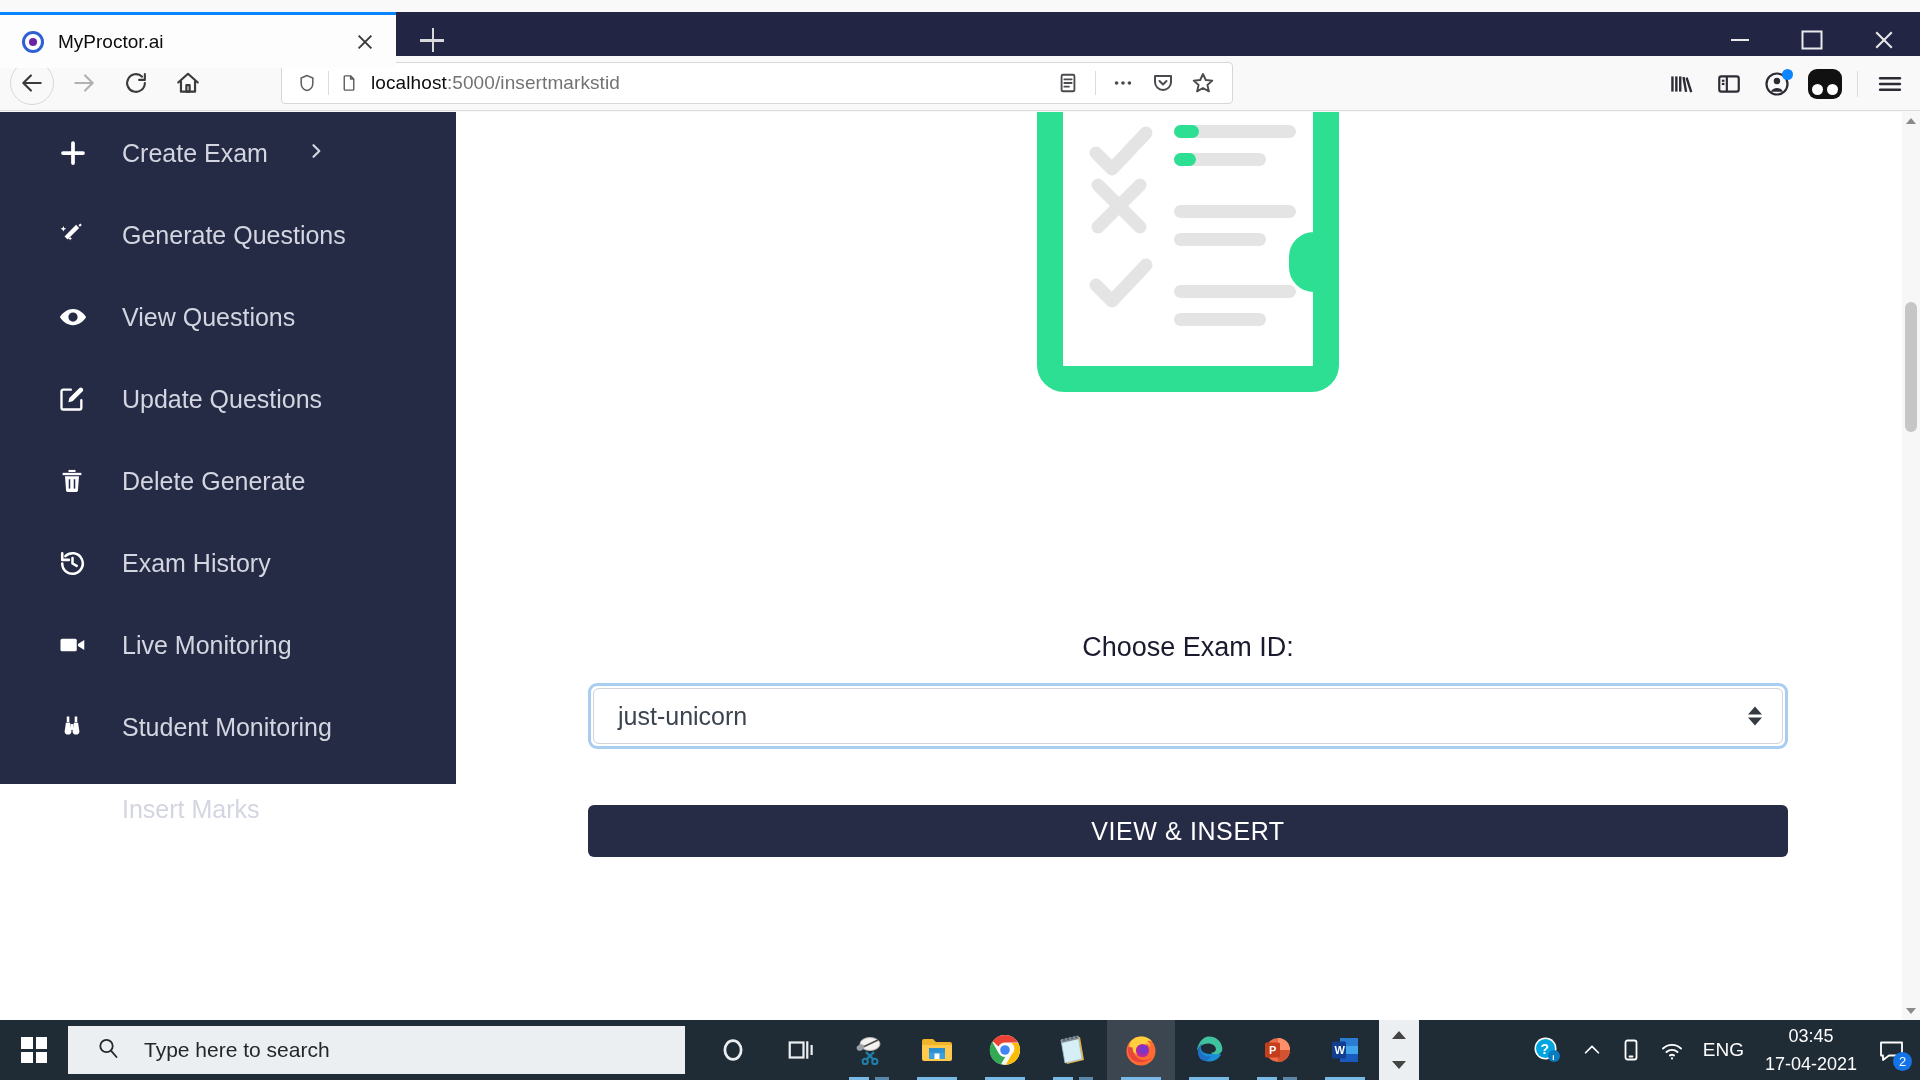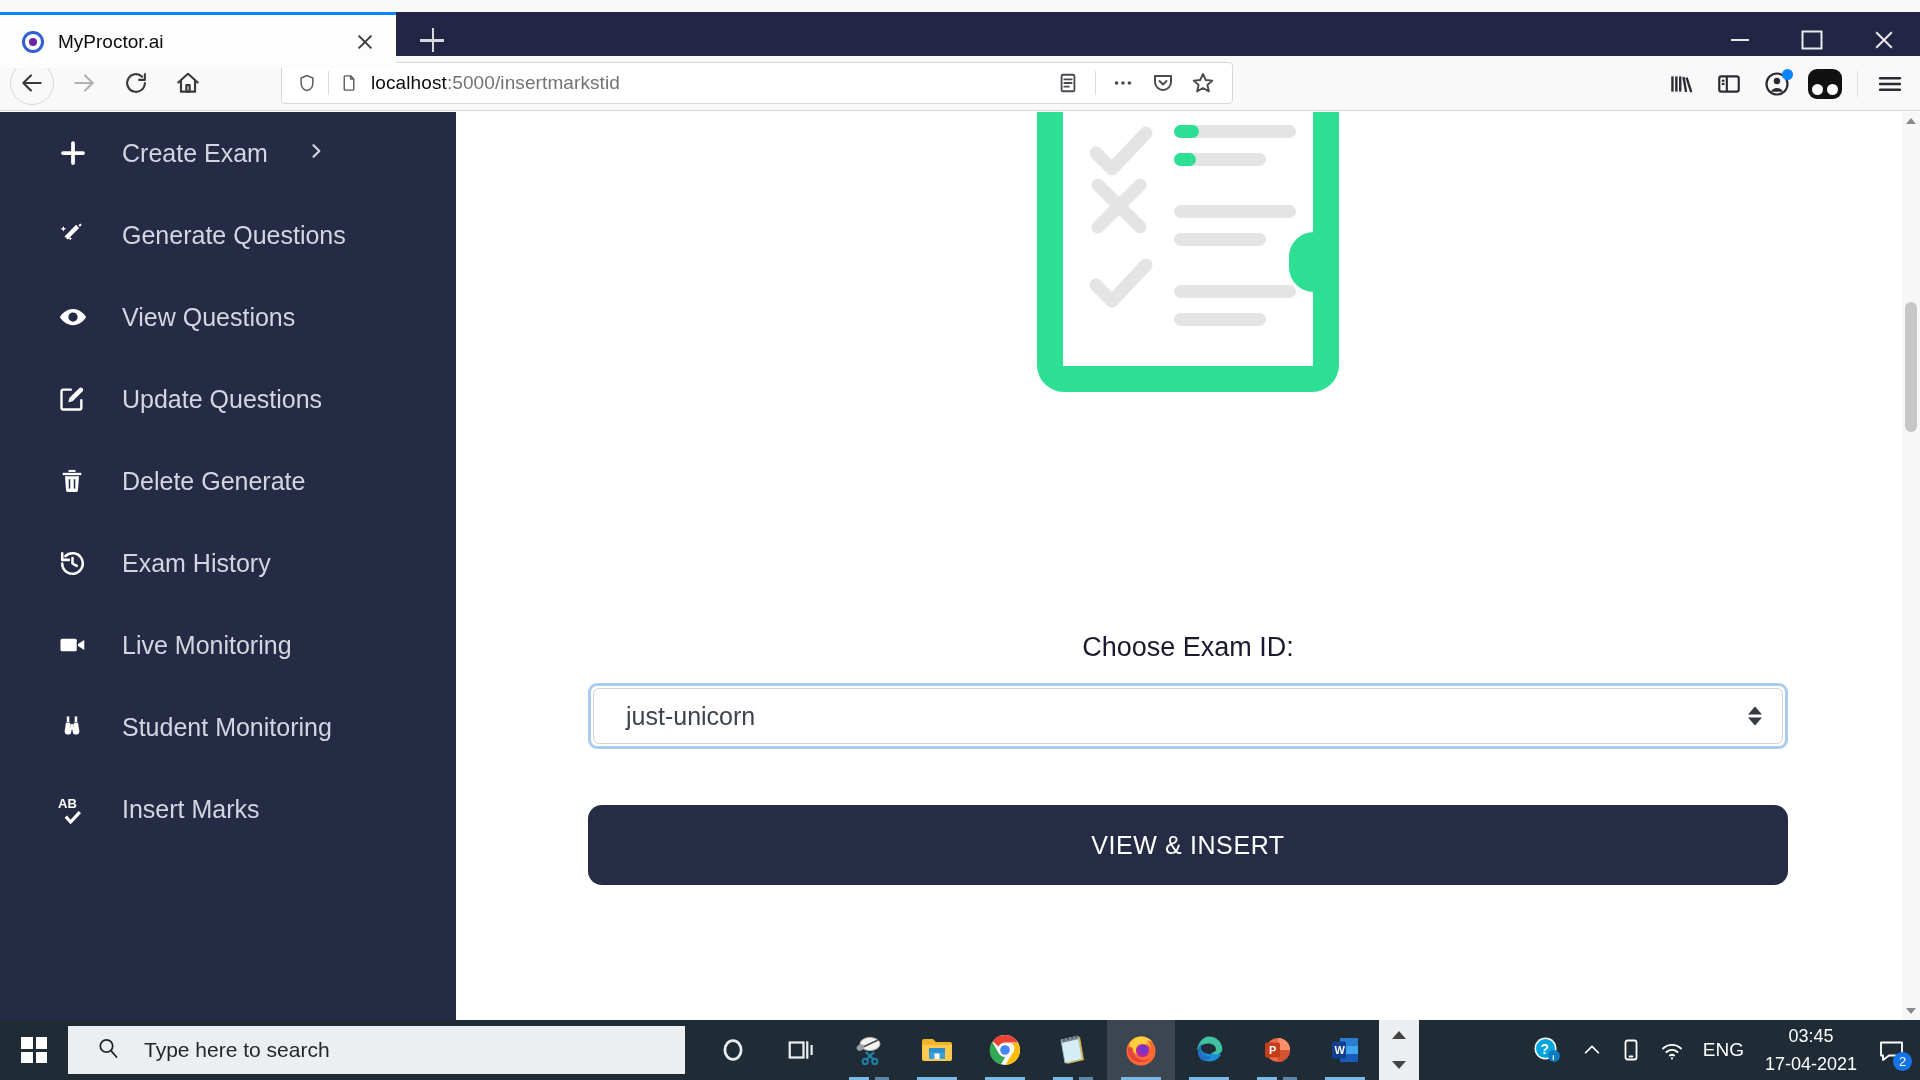--- a/index.html
+++ b/index.html
@@ -100,21 +100,21 @@
   .ext-icon::before, .ext-icon::after {
     content:""; position:absolute; bottom:4px; width:11px; height:11px; border-radius:50%; background:#fff;
   }
   .ext-icon::before { left: 4px; }
   .ext-icon::after  { right: 4px; }
 
   
   .page { position: absolute; left: 0; top: 112px; width: 1920px; height: 908px; background: #ffffff; overflow: hidden; }
 
   .sidebar {
-    position: absolute; left: 0; top: 0; width: 456px; height: 908px;
+    position: absolute; left: 0; top: 0; width: 456px; height: 672px;
     background: #262b45;
   }
   .side-item {
     display: flex; align-items: center; height: 82px; padding-left: 58px; position: relative;
   }
   .side-ico { width: 40px; flex: 0 0 auto; display: flex; align-items: center; justify-content: flex-start; color: #ffffff; }
   .side-label { font-size: 25px; color: #d3d6e0; margin-left: 24px; white-space: nowrap; }
   .side-chevron { position: absolute; right: 130px; color: #d3d6e0; }
 
   .content { position: absolute; left: 456px; top: 0; right: 0; bottom: 0; background: #ffffff; }
@@ -122,33 +122,33 @@
   
   .illus { position: absolute; left: 50%; top: -45px; transform: translateX(-50%); }
 
   .form-wrap { position: absolute; left: 50%; top: 520px; transform: translateX(-50%); width: 1200px; }
   .form-label { text-align: center; font-size: 27px; color: #1a1a2e; margin-bottom: 20px; }
   .select-focus {
     border: 3px solid #a8cdf0; border-radius: 9px; padding: 2px; background: #fff;
   }
   .select-box {
     height: 56px; border: 1px solid #ced4da; border-radius: 6px; background: #fff;
-    display: flex; align-items: center; padding: 0 32px; position: relative;
+    display: flex; align-items: center; padding: 0 24px; position: relative;
   }
   .select-value { font-size: 25px; color: #3b4450; }
   .select-arrows {
     position: absolute; right: 20px; top: 50%; transform: translateY(-50%);
     display: flex; flex-direction: column; gap: 3px; align-items: center;
   }
   .ar-up, .ar-dn { width: 0; height: 0; border-left: 7px solid transparent; border-right: 7px solid transparent; }
   .ar-up { border-bottom: 8px solid #343a40; }
   .ar-dn { border-top: 8px solid #343a40; }
 
   .submit-btn {
-    margin-top: 56px; height: 80px; background: #272c46; border-radius: 14px;
+    margin-top: 56px; height: 52px; background: #272c46; border-radius: 6px;
     display: flex; align-items: center; justify-content: center;
     color: #ffffff; font-size: 25px; letter-spacing: 0.6px;
   }
 
   
   .pscroll { position: absolute; right: 0; top: 112px; width: 18px; height: 908px; background: #f7f7f7; }
   .pscroll-thumb { position: absolute; left: 3px; top: 190px; width: 12px; height: 130px; background: #c6c6c6; border-radius: 6px; }
   .pscroll-btn { position: absolute; left: 0; width: 18px; height: 18px; }
   .pscroll-btn.top { top: 0; }
   .pscroll-btn.bot { bottom: 0; }

